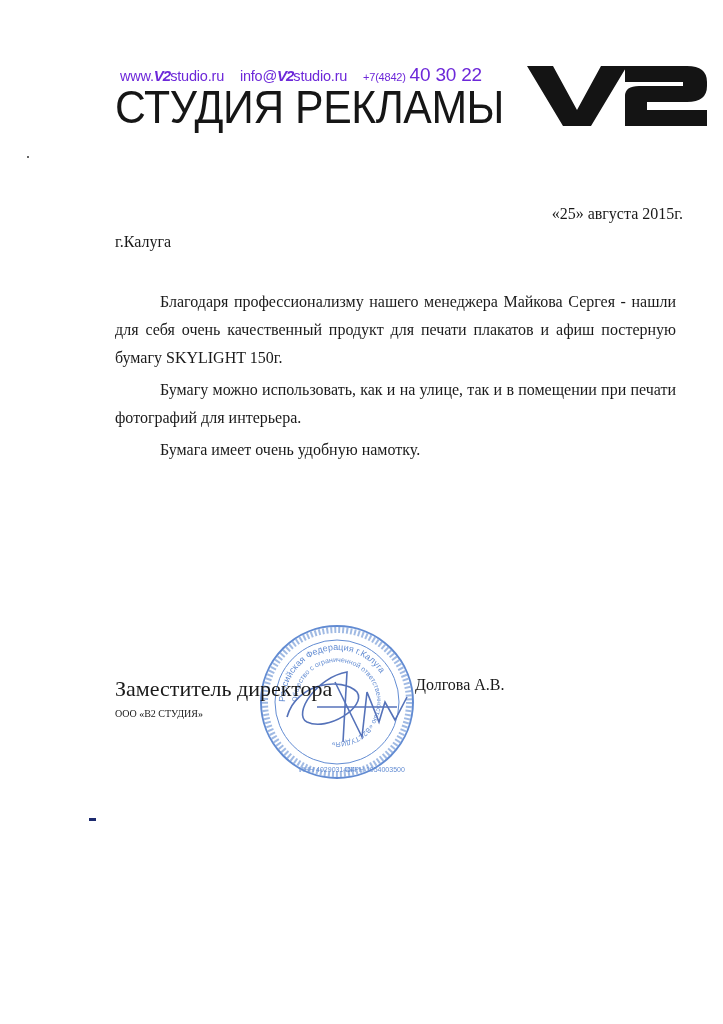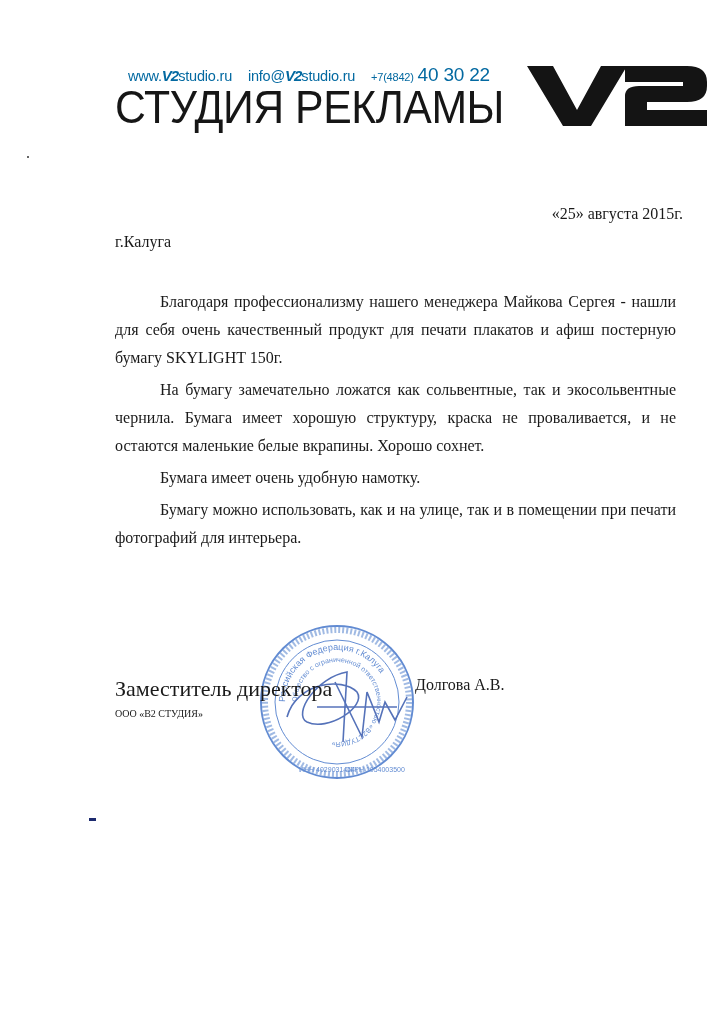--- a/index.html
+++ b/index.html
@@ -1,19 +1,19 @@
 <!DOCTYPE html>
 <html><head>
 <meta charset="utf-8">
 <style>
   html, body { margin: 0; padding: 0; background: #ffffff; }
   body { width: 723px; height: 1024px; position: relative; overflow: hidden; font-family: "Liberation Serif", serif; color: #1a1a1a; }
 
   .header { position: absolute; left: 115px; top: 58px; width: 590px; height: 80px; }
-  .contacts { position: absolute; left: 13px; top: 6px; font-family: "Liberation Sans", sans-serif; font-size: 14.5px; color: #0369a1; white-space: nowrap; letter-spacing: -0.2px; }
+  .contacts { position: absolute; left: 5px; top: 6px; font-family: "Liberation Sans", sans-serif; font-size: 14.5px; color: #6d28d9; white-space: nowrap; letter-spacing: -0.2px; }
   .contacts .item { margin-right: 12px; }
   .contacts .logo-mini { display: inline-block; font-weight: bold; font-style: italic; letter-spacing: -1px; font-size: 15px; }
   .contacts .phone-code { font-size: 11px; }
   .contacts .phone-num { font-size: 19px; }
   .studio-title { position: absolute; left: 0; top: 24px; font-family: "Liberation Sans", sans-serif; font-size: 46px; line-height: 50px; color: #161616; letter-spacing: -0.5px; white-space: nowrap; transform: scaleX(0.93); transform-origin: left top; }
   .brand-logo { position: absolute; left: 412px; top: 8px; width: 180px; height: 60px; }
 
   .city { position: absolute; left: 115px; top: 205px; font-size: 16px; margin-top: 28px; }
   .date { position: absolute; right: 40px; top: 205px; font-size: 16px; text-align: left; }
 
@@ -41,23 +41,22 @@
     <polygon points="0,0 26,0 50,44 74,0 100,0 64,60 36,60" fill="#141414"></polygon>
     <path d="M98,0 H160 Q180,0 180,16 V20 Q180,36 160,36 H120 V44 H180 V60 H98 V30 Q98,20 112,20 H156 V16 H98 Z" fill="#141414"></path>
   </svg>
 </div>
 
 <div class="city">г.Калуга</div>
 <div class="date">«25» августа 2015г.</div>
 
 <div class="body-text">
   <p>Благодаря профессионализму нашего менеджера Майкова Сергея - нашли для себя очень качественный продукт для печати плакатов и афиш постерную бумагу SKYLIGHT 150г.</p>
-  <p>На бумагу замечательно ложатся как сольвентные, так и экосольвентные чернила. Бумага имеет хорошую структуру, краска не проваливается, и не остаются маленькие белые вкрапины.  Хорошо сохнет.</p>
+  <p>Бумагу можно использовать, как и на улице, так и в помещении при печати фотографий для интерьера.</p>
   <p>Бумага имеет очень удобную намотку.</p>
-  <p>Бумагу можно использовать, как и на улице, так и в помещении при печати фотографий для интерьера.</p>
 </div>
 
 <svg class="stamp" viewBox="0 0 160 160">
   <defs>
     <path id="outerArc" d="M80,80 m-66,0 a66,66 0 1,1 132,0 a66,66 0 1,1 -132,0"></path>
     <path id="midArc" d="M80,80 m-52,0 a52,52 0 1,1 104,0 a52,52 0 1,1 -104,0"></path>
     <path id="innerArc" d="M80,80 m-40,0 a40,40 0 1,1 80,0 a40,40 0 1,1 -80,0"></path>
   </defs>
   <circle cx="80" cy="80" r="76" fill="none" stroke="#3b6fc7" stroke-width="2"></circle>
   <circle cx="80" cy="80" r="72" fill="none" stroke="#3b6fc7" stroke-width="6" stroke-dasharray="2 2" opacity="0.6"></circle>

